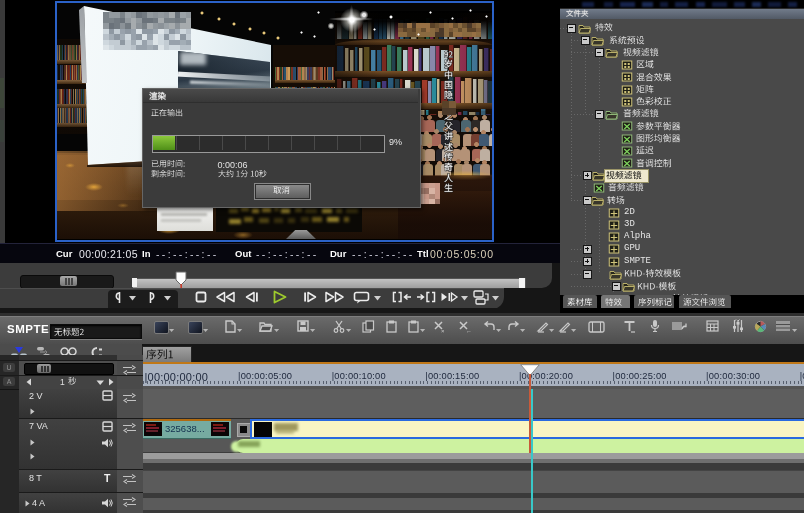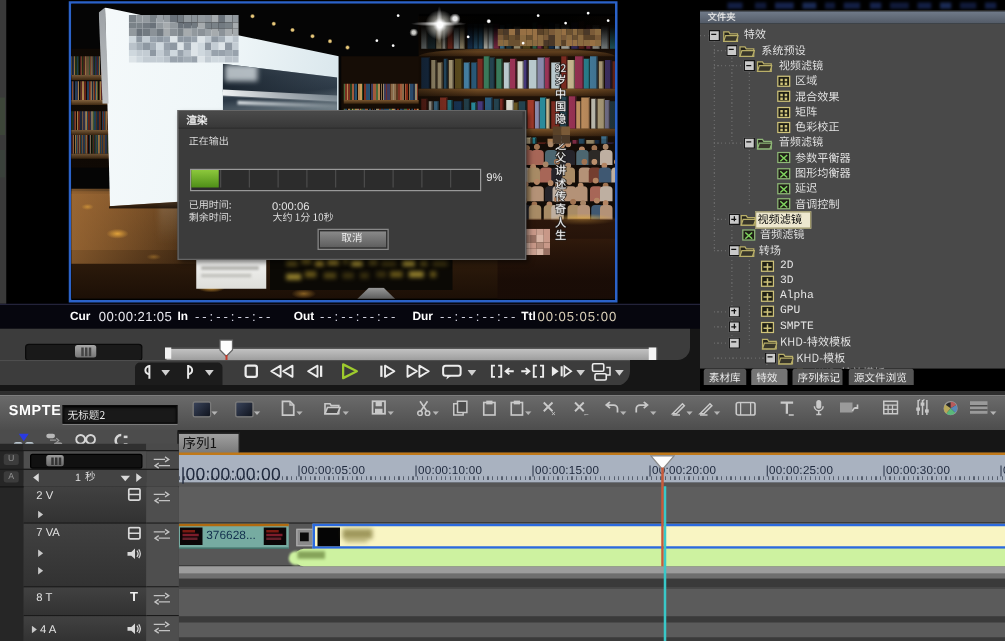--- a/index.html
+++ b/index.html
@@ -1084,21 +1084,21 @@
         <rect x="12" y="2.5" width="3" height="2" fill="#d6d6d6"></rect>
         <rect x="12" y="8.5" width="3" height="2" fill="#d6d6d6"></rect>
       </svg>
       <div class="ab" style="left:142px;top:33px;width:48px;height:16px;background:linear-gradient(180deg,#a0a0a0,#787878);border:1px solid #222;border-bottom:none;"></div>
       <svg class="ab" style="left:146.0px;top:35.2px;" width="30" height="13" viewBox="0 -10.3 30 13">
         <path d="M3.1 -6.3H8.6V-5.7H3.1ZM2.5 -3.6H9.6V-2.9H2.5ZM5.9 -3.3H6.7V-0.1Q6.7 0.3 6.6 0.5Q6.4 0.7 6.1 0.8Q5.9 0.8 5.4 0.9Q4.9 0.9 4.1 0.9Q4.1 0.7 4 0.5Q3.9 0.3 3.9 0.1Q4.3 0.1 4.6 0.1Q5 0.1 5.2 0.1Q5.5 0.1 5.6 0.1Q5.7 0.1 5.8 0.1Q5.9 0 5.9 -0.1ZM9.4 -3.6H9.5L9.7 -3.7L10.2 -3.4Q9.8 -2.8 9.4 -2.3Q8.9 -1.7 8.5 -1.3L7.9 -1.6Q8.2 -1.9 8.7 -2.5Q9.1 -3 9.4 -3.5ZM8.3 -6.3H8.5L8.7 -6.4L9.3 -6Q8.9 -5.6 8.4 -5.2Q7.9 -4.8 7.4 -4.5Q6.9 -4.2 6.4 -3.9Q6.3 -4 6.2 -4.2Q6 -4.3 5.9 -4.4Q6.4 -4.6 6.8 -4.9Q7.3 -5.2 7.7 -5.6Q8.1 -5.9 8.3 -6.2ZM1.7 -7.9H10.3V-7.1H1.7ZM1.3 -7.9H2.1V-4.9Q2.1 -4.2 2 -3.5Q2 -2.7 1.9 -2Q1.8 -1.2 1.6 -0.5Q1.4 0.3 1 0.9Q1 0.8 0.8 0.7Q0.7 0.6 0.6 0.6Q0.4 0.5 0.3 0.4Q0.7 -0.1 0.9 -0.8Q1 -1.5 1.1 -2.2Q1.2 -2.9 1.3 -3.6Q1.3 -4.3 1.3 -4.9ZM4 -4.7 4.5 -5.2Q5 -5 5.6 -4.7Q6.2 -4.5 6.7 -4.2Q7.3 -3.9 7.6 -3.7L7.1 -3.2Q6.8 -3.4 6.2 -3.7Q5.7 -3.9 5.1 -4.2Q4.5 -4.5 4 -4.7ZM5.1 -8.9 5.9 -9.1Q6.1 -8.8 6.3 -8.4Q6.5 -8 6.6 -7.7L5.7 -7.5Q5.6 -7.7 5.5 -8.2Q5.3 -8.6 5.1 -8.9Z M11.5 -8.5H17V-7.7H11.5ZM13.3 -8.2 14.1 -8Q13.9 -7 13.6 -6.1Q13.3 -5.2 12.9 -4.4Q12.5 -3.6 12 -3Q11.9 -3.1 11.8 -3.2Q11.7 -3.3 11.6 -3.4Q11.5 -3.5 11.4 -3.5Q11.8 -4.1 12.2 -4.8Q12.6 -5.5 12.9 -6.4Q13.1 -7.3 13.3 -8.2ZM13.3 -6.1H16V-5.3H13.1ZM15.9 -6.1H16L16.1 -6.1L16.6 -6Q16.4 -4.1 15.7 -2.7Q15.1 -1.4 14.2 -0.5Q13.3 0.4 12.1 0.9Q12.1 0.8 12 0.7Q11.9 0.6 11.8 0.4Q11.7 0.3 11.7 0.2Q12.7 -0.2 13.6 -1Q14.4 -1.8 15 -3.1Q15.6 -4.3 15.9 -5.9ZM12.8 -3.3 13.2 -3.9Q13.5 -3.7 13.9 -3.4Q14.2 -3.2 14.5 -2.9Q14.9 -2.7 15 -2.5L14.6 -1.8Q14.4 -2 14.1 -2.3Q13.8 -2.5 13.4 -2.8Q13.1 -3 12.8 -3.3ZM17.7 -7.8H18.5V-1.8H17.7ZM20 -9H20.8V-0.2Q20.8 0.2 20.7 0.4Q20.6 0.6 20.3 0.7Q20.1 0.8 19.7 0.8Q19.3 0.8 18.7 0.8Q18.6 0.7 18.6 0.4Q18.5 0.2 18.4 0Q18.8 0 19.2 0Q19.6 0.1 19.7 0Q19.9 0 19.9 -0Q20 -0.1 20 -0.2Z M22.6 0V-0.8H24.3V-6.7H22.9V-7.4Q23.4 -7.5 23.8 -7.6Q24.2 -7.7 24.5 -7.9H25.3V-0.8H26.9V0Z" fill="#111"></path>
       </svg>
       <div class="ab" style="left:143px;top:49px;width:661px;height:2px;background:#c07818;"></div>
       <div class="ab" style="left:143px;top:51px;width:661px;height:22px;background:#a9b2c0;border-bottom:2px solid #667080;"></div>
       <div class="ab" style="left:0;top:73px;width:804px;height:3px;background:#555;"></div>
-      <div class="ab tc" style="left:144.5px;top:58px;color:#202a3e;font-size:14px;letter-spacing:.22px;white-space:nowrap;">|00:00:00:00</div>
+      <div class="ab tc" style="left:144.5px;top:58px;color:#202a3e;font-size:11px;letter-spacing:.22px;white-space:nowrap;">|00:00:00:00</div>
       <div class="ab tc" style="left:238.1px;top:58px;color:#202a3e;font-size:9.3px;letter-spacing:.22px;white-space:nowrap;">|00:00:05:00</div>
       <div class="ab tc" style="left:331.7px;top:58px;color:#202a3e;font-size:9.3px;letter-spacing:.22px;white-space:nowrap;">|00:00:10:00</div>
       <div class="ab tc" style="left:425.3px;top:58px;color:#202a3e;font-size:9.3px;letter-spacing:.22px;white-space:nowrap;">|00:00:15:00</div>
       <div class="ab tc" style="left:518.9px;top:58px;color:#202a3e;font-size:9.3px;letter-spacing:.22px;white-space:nowrap;">|00:00:20:00</div>
       <div class="ab tc" style="left:612.5px;top:58px;color:#202a3e;font-size:9.3px;letter-spacing:.22px;white-space:nowrap;">|00:00:25:00</div>
       <div class="ab tc" style="left:706.1px;top:58px;color:#202a3e;font-size:9.3px;letter-spacing:.22px;white-space:nowrap;">|00:00:30:00</div>
       <div class="ab tc" style="left:799.7px;top:58px;color:#202a3e;font-size:9.3px;letter-spacing:.22px;white-space:nowrap;">|00:00:35:00</div>
       <div class="ab" style="left:143px;top:68px;width:661px;height:3px;background-image:repeating-linear-gradient(90deg,rgba(20,28,44,.55) 0 1px,transparent 1px 3.74px);"></div>
       <div class="ab" style="left:143px;top:76px;width:661px;height:29px;background:#5e5e5e;"></div>
       <div class="ab" style="left:143px;top:105px;width:661px;height:1.5px;background:#2a2a2a;"></div>
@@ -1112,21 +1112,21 @@
       <div class="ab" style="left:143px;top:197px;width:661px;height:3px;background:#3a3a3a;"></div>
       <div class="ab" style="left:141px;top:106px;width:90px;height:16.5px;background:#76aba1;border-top:2px solid #b06a10;border-bottom:1px solid #3a6a62;"></div>
       <div class="ab" style="left:144px;top:108.5px;width:18px;height:14px;background:#0a0506;"></div>
       <div class="ab" style="left:146px;top:110.5px;width:10px;height:2px;background:#7a1a12;"></div>
       <div class="ab" style="left:146px;top:114px;width:13px;height:1.5px;background:#923;opacity:.8;"></div>
       <div class="ab" style="left:146px;top:117px;width:12px;height:1.5px;background:#64202a;"></div>
       <div class="ab" style="left:211px;top:108.5px;width:18px;height:14px;background:#0a0506;"></div>
       <div class="ab" style="left:213px;top:110.5px;width:10px;height:2px;background:#7a1a12;"></div>
       <div class="ab" style="left:213px;top:114px;width:13px;height:1.5px;background:#923;opacity:.8;"></div>
       <div class="ab" style="left:213px;top:117px;width:12px;height:1.5px;background:#64202a;"></div>
-      <div class="ab tc" style="left:165px;top:110px;color:#13304e;font-size:9.5px;">376628...</div>
+      <div class="ab tc" style="left:165px;top:110px;color:#13304e;font-size:9.5px;">325638...</div>
       <div class="ab" style="left:237px;top:110px;width:13px;height:12px;background:#8a8a8a;border:1px solid #aaa;"></div>
       <div class="ab" style="left:240px;top:112.5px;width:7px;height:7px;background:#0a0a0a;"></div>
       <div class="ab" style="left:250px;top:106px;width:554px;height:15.5px;background:#f9f5c3;border-top:2px solid #2b6adf;border-bottom:2px solid #2b6adf;border-left:2px solid #2b6adf;"></div>
       <div class="ab" style="left:253.5px;top:108.5px;width:18px;height:15px;background:#050505;"></div>
       <div class="ab" style="left:274px;top:109.5px;width:24px;height:8px;background:#8a8244;filter:blur(1.5px);opacity:.8;"></div>
       <div class="ab" style="left:276px;top:116.5px;width:18px;height:4.5px;background:#9a9254;filter:blur(1.5px);opacity:.55;"></div>
       <div class="ab" style="left:236px;top:125.5px;width:568px;height:14px;background:#cdf2a0;border-radius:8px 0 0 8px;"></div>
       <div class="ab" style="left:231px;top:128px;width:12px;height:11px;background:#cdf2a0;border-radius:6px;filter:blur(1px);"></div>
       <div class="ab" style="left:238px;top:127.5px;width:22px;height:6px;background:#5f7a34;filter:blur(1.4px);opacity:.65;"></div>
       <div class="ab" style="left:0;top:42px;width:19px;height:158px;background:#262626;"></div>

